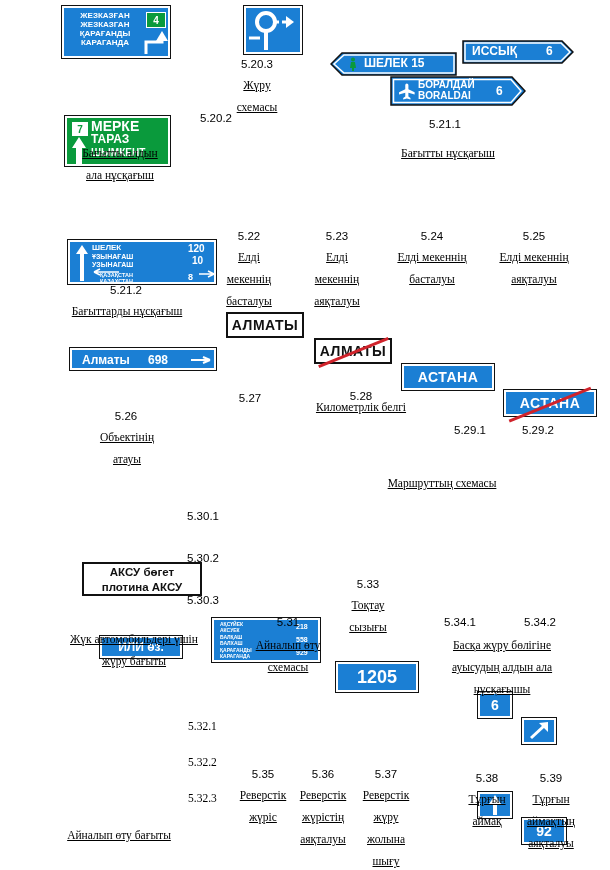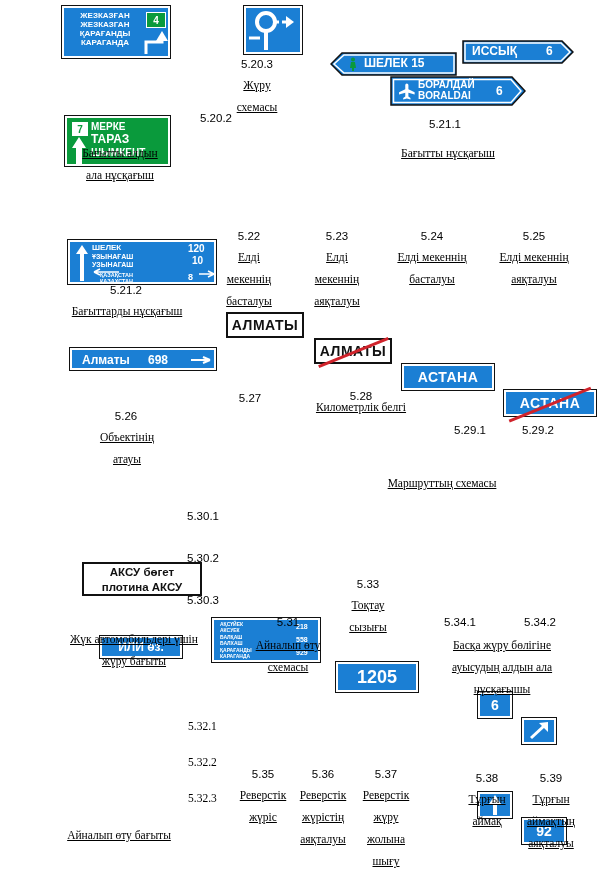--- a/index.html
+++ b/index.html
@@ -44,21 +44,21 @@
         <path d="M4 24 L4 12 L20 12 L20 6" stroke="#fff" stroke-width="3" fill="none"></path>
         <path d="M20 1 L26 11 L14 11 Z" fill="#fff"></path>
       </svg>
     </div>
 
     <div class="sign green abs" style="left:3px;top:58px;width:105px;height:50px;">
       <div class="abs ctr" style="left:4px;top:3px;width:16px;height:14px;background:#fff;border:1px solid #0a9a3c;">
         <span style="font-size:10px;font-weight:bold;font-family:'Liberation Sans',sans-serif;color:#0a9a3c;">7</span>
       </div>
       <div class="abs" style="left:24px;top:2px;width:78px;">
-        <div class="wtxt" style="font-size:10px;line-height:13px;">МЕРКЕ</div>
+        <div class="wtxt" style="font-size:14px;line-height:13px;">МЕРКЕ</div>
         <div class="wtxt" style="font-size:12px;line-height:13px;">ТАРАЗ</div>
         <div class="wtxt" style="font-size:10px;line-height:13px;">ШЫМКЕНТ</div>
       </div>
       <svg class="abs" style="left:4px;top:18px;" width="16" height="30" viewBox="0 0 16 30">
         <path d="M8 1 L15 12 L11 12 L11 29 L5 29 L5 12 L1 12 Z" fill="#fff"></path>
       </svg>
     </div>
   </div>
   <div class="abs num" style="left:186px;top:112px;width:60px;">5.20.2</div>
   <div class="abs cap" style="left:50px;top:142px;width:140px;white-space:pre-line;">Бағытты алдын

